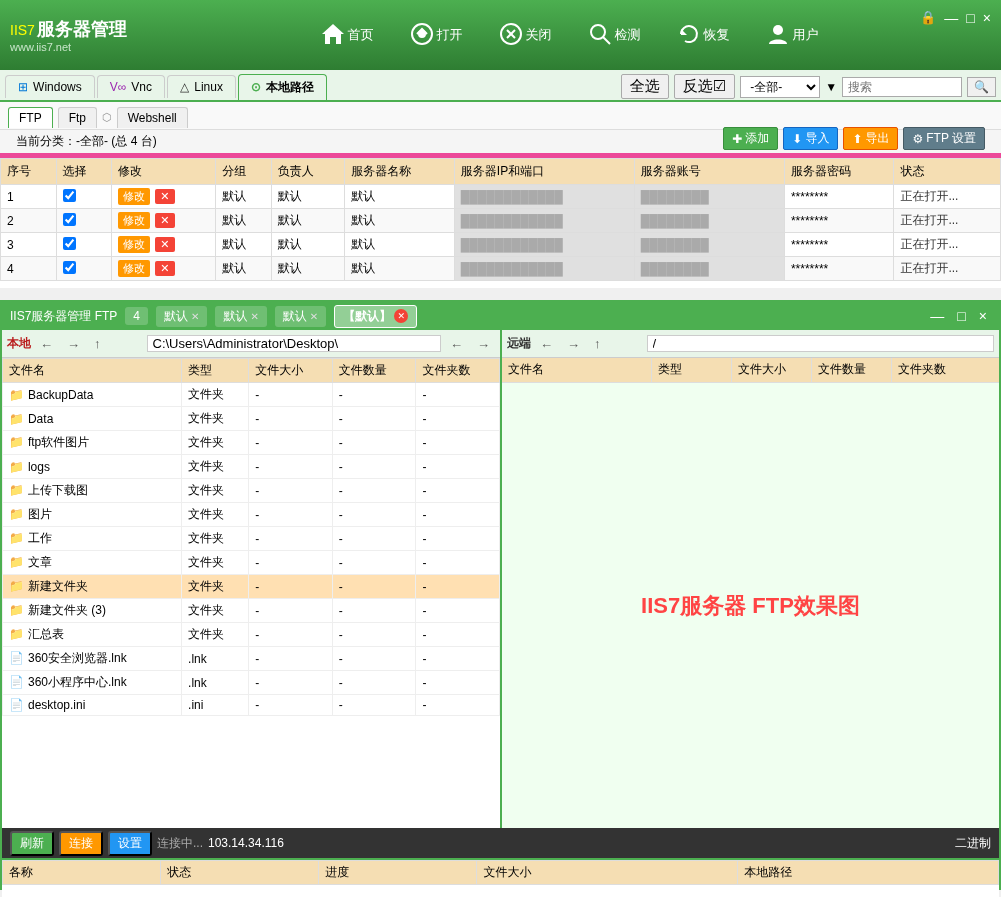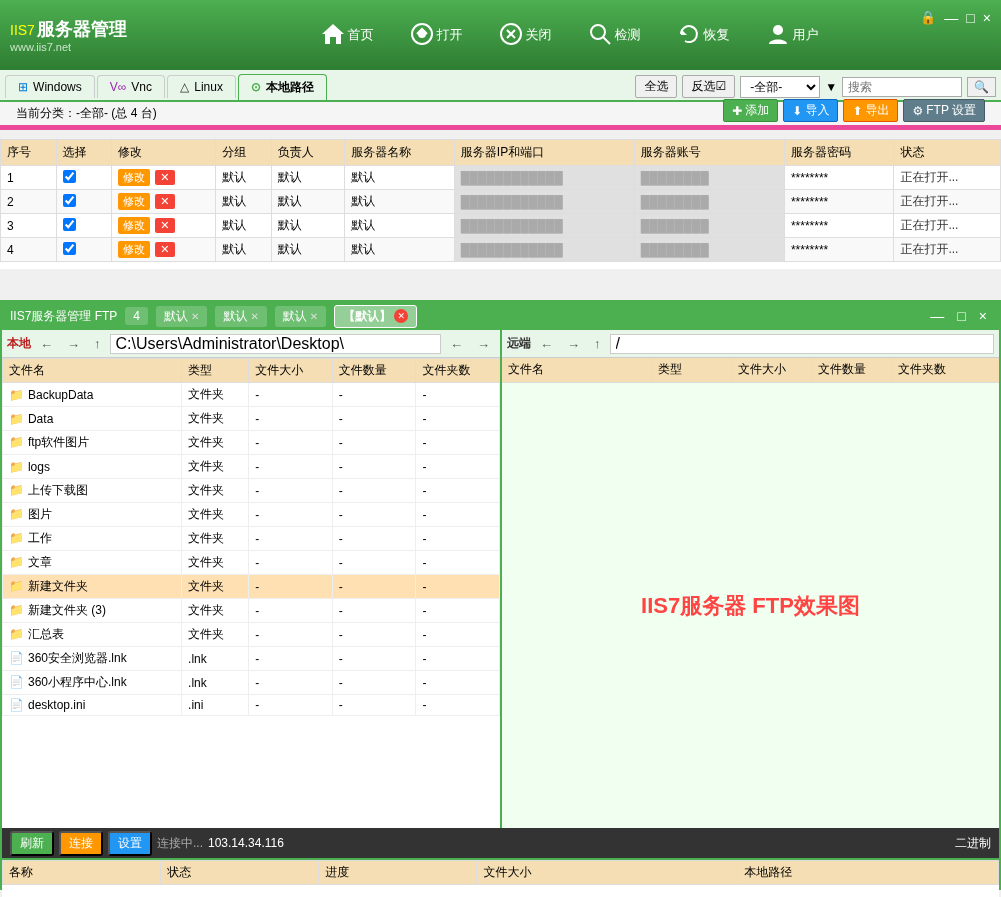--- a/index.html
+++ b/index.html
@@ -85,21 +85,21 @@
     .tab-item.windows { background: #e8f5e9; }
     .tab-item.vnc { background: #e8f5e9; }
     .tab-item.linux { background: #e8f5e9; }
     .tab-item.upload { background: #e8f5e9; }
     .select-all-btn, .invert-btn {
       padding: 2px 8px;
       border: 1px solid #aaa;
       background: #f0f0f0;
       cursor: pointer;
       border-radius: 2px;
-      font-size: 12px;
+      font-size: 15px;
     }
     .group-select {
       padding: 2px 5px;
       border: 1px solid #aaa;
       background: white;
       min-width: 80px;
     }
     .search-input {
       padding: 2px 5px;
       border: 1px solid #aaa;
@@ -291,21 +291,22 @@
       font-size: 13px;
       color: #555;
       border: none;
       background: none;
     }
     .ftp-path {
       flex: 1;
       padding: 0 5px;
       border: 1px solid #ccc;
       background: white;
-      font-size: 16px;
+      font-size: 13px;
+      margin-left: 37px;
     }
 
     .ftp-file-table {
       width: 100%;
       border-collapse: collapse;
       font-size: 12px;
     }
     .ftp-file-table th {
       background: #f5deb3;
       border: 1px solid #ddd;
@@ -503,20 +504,26 @@
       <button class="invert-btn">反选☑</button>
       <select class="group-select">
         <option>-全部-</option>
       </select>
       <span>▼</span>
       <input class="search-input" type="text" placeholder="搜索" style="">
       <button class="search-btn">🔍</button>
     </div>
   </div>
 
+  <div class="sub-tab-bar">
+    <div class="sub-tab active">FTP</div>
+    <div class="sub-tab">Ftp</div>
+    <span style="color:#999; font-size:11px;">⬡</span>
+    <div class="sub-tab">Webshell</div>
+  </div>
 
   <div class="status-bar-top">
     <span>当前分类：-全部- (总 4 台)</span>
     <div class="action-btns">
       <button class="action-btn btn-green">
         <span>✚</span>
         <span>添加</span>
       </button>
       <button class="action-btn btn-blue">
         <span>⬇</span>
@@ -526,21 +533,21 @@
         <span>⬆</span>
         <span>导出</span>
       </button>
       <button class="action-btn" style="background:#607d8b; color:white; border-color:#455a64;">
         <span>⚙</span>
         <span>FTP 设置</span>
       </button>
     </div>
   </div>
 
-  <div style="height: 130px; overflow-y: auto; background: white; margin-top: 9px;">
+  <div style="height: 130px; overflow-y: auto; background: white;">
     <table class="server-table">
       <thead>
         <tr>
           <th>序号</th>
           <th>选择</th>
           <th>修改</th>
           <th>分组</th>
           <th>负责人</th>
           <th>服务器名称</th>
           <th>服务器IP和端口</th>

